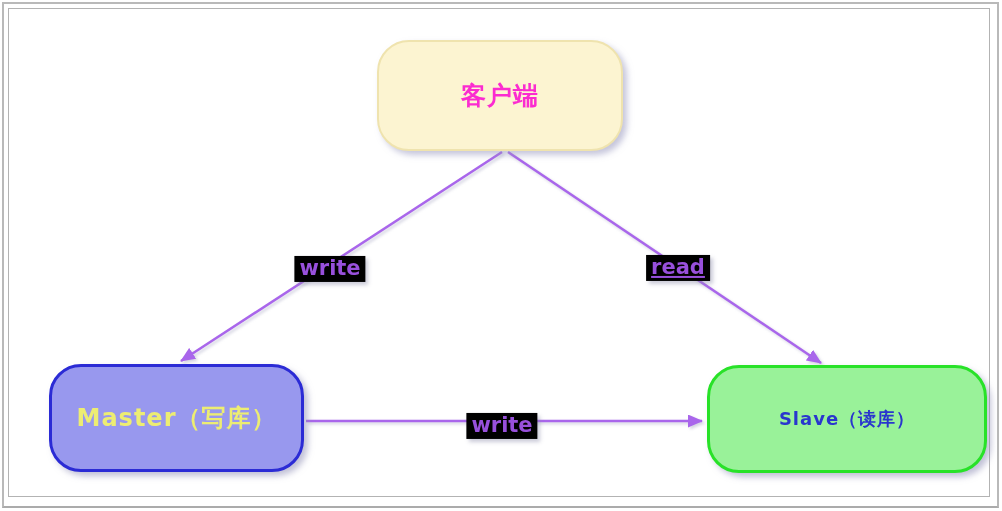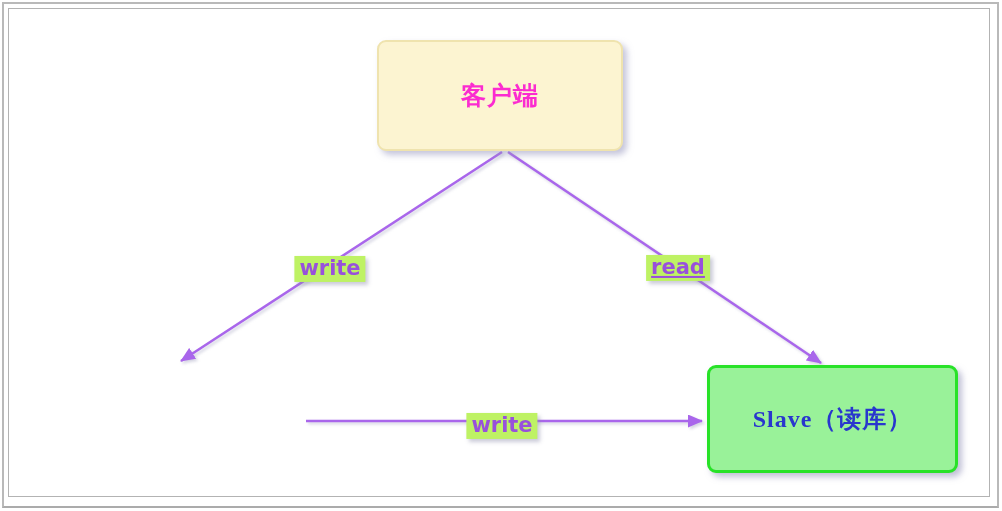--- a/index.html
+++ b/index.html
@@ -41,21 +41,21 @@
   }
   svg.edges path.edge-line {
     stroke: #a966eb;
     stroke-width: 2.5;
     fill: none;
     filter: drop-shadow(2px 2px 1.5px rgba(130,130,170,0.35));
   }
   .node {
     position: absolute;
     box-sizing: border-box;
-    border-radius: 9px;
+    border-radius: 32px;
     display: flex;
     align-items: center;
     justify-content: center;
     font-weight: bold;
     letter-spacing: 1px;
   }
   .node-client {
     left: 368px; top: 31px;
     width: 246px; height: 111px;
     background: #fcf4d1;
@@ -68,32 +68,31 @@
     left: 40px; top: 355px;
     width: 255px; height: 108px;
     background: #9898ee;
     border: 3px solid #2b2bd5;
     box-shadow: 4px 4px 6px rgba(140,140,180,0.55);
     color: #eded72;
     font-size: 24px;
   }
   .node-slave {
     left: 698px; top: 356px;
-    width: 251px; height: 108px;
+    width: 280px; height: 108px;
     background: #99f299;
     border: 3px solid #28e228;
     box-shadow: 4px 4px 6px rgba(140,140,180,0.55);
     color: #2936ce;
-    font-size: 24px;
-    font-family: Liberation Serif, serif;
+    font-size: 18px;
   }
   .edge-label {
     position: absolute;
     transform: translate(-50%, -50%);
-    background: #bef264;
+    background: #000000;
     color: #9850dc;
     font-size: 21px;
     font-weight: bold;
     line-height: 1.1;
     padding: 1px 5px 2px 5px;
     box-shadow: 3px 3px 4px rgba(140,140,170,0.45);
     white-space: nowrap;
   }
   .edge-label-write { left: 321px; top: 260px; }
   .edge-label-read  { left: 669px; top: 259px; text-decoration: underline; }
@@ -115,20 +114,23 @@
         </defs>
         <path class="edge-line" d="M493,143 L172,352" marker-end="url(#arrowhead)"></path>
         <path class="edge-line" d="M499,143 L812,354" marker-end="url(#arrowhead)"></path>
         <path class="edge-line" d="M297,412 L693,412" marker-end="url(#arrowhead)"></path>
       </svg>
 
       <div class="node node-client">
         <span>客户端</span>
       </div>
 
+      <div class="node node-master">
+        <span>Master（写库）</span>
+      </div>
 
       <div class="node node-slave">
         <span>Slave（读库）</span>
       </div>
 
       <div class="edge-label edge-label-write">write</div>
       <div class="edge-label edge-label-read">read</div>
       <div class="edge-label edge-label-copy">write</div>
 
     </div>

